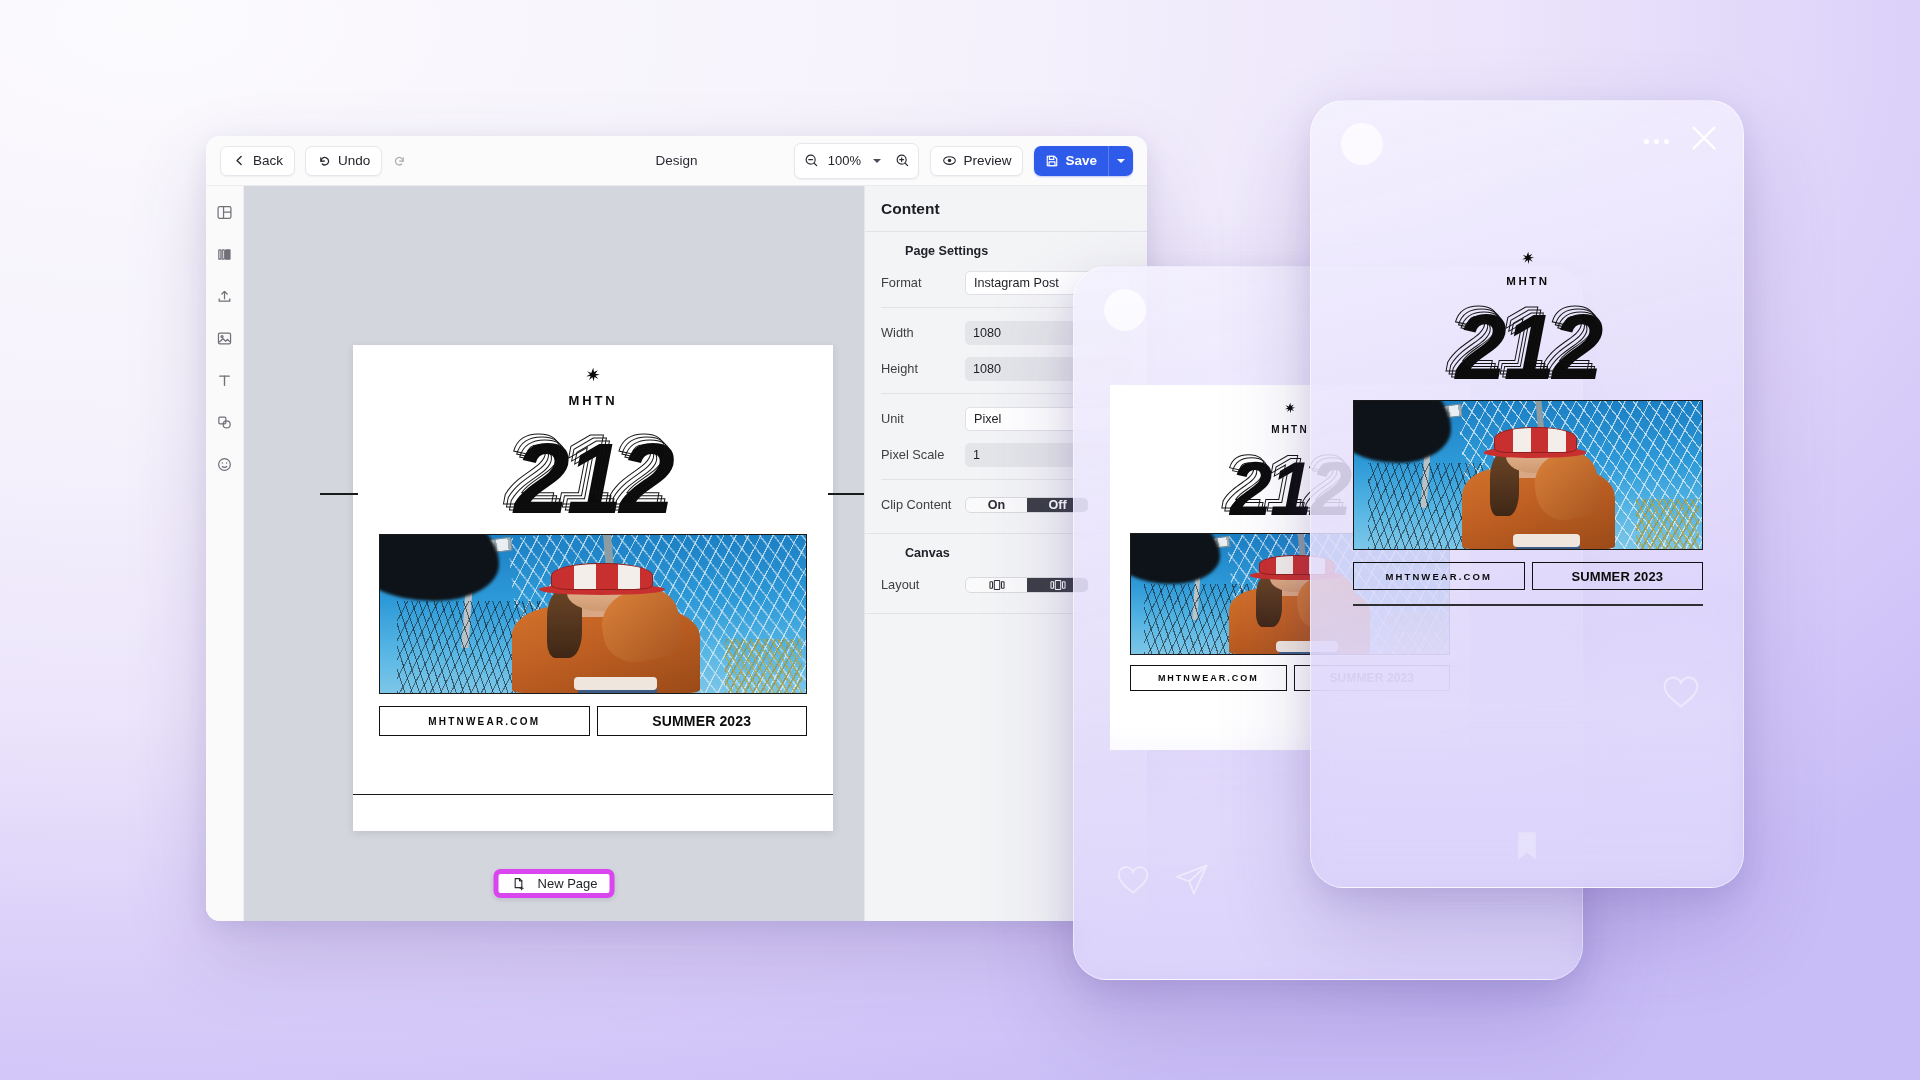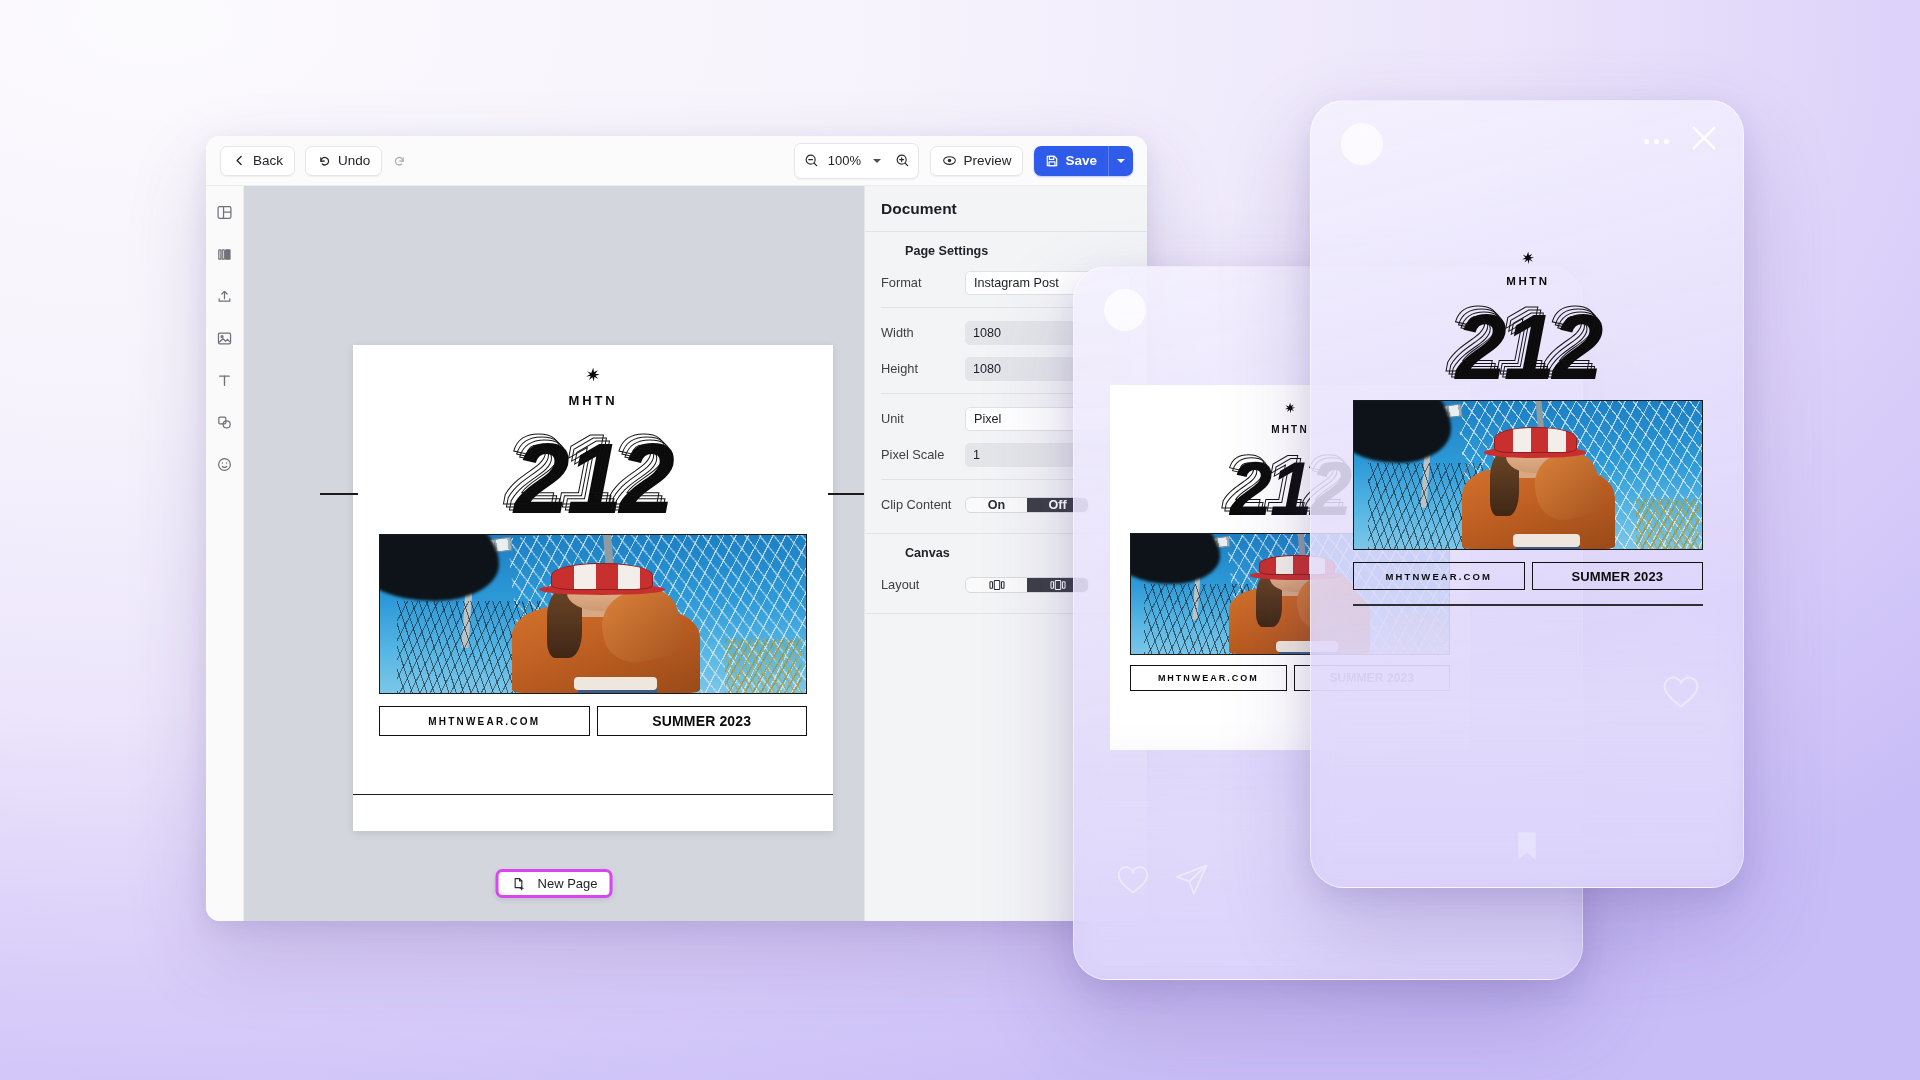--- a/index.html
+++ b/index.html
@@ -143,21 +143,21 @@
     flex:1; border:1.4px solid #111; display:flex; align-items:center; justify-content:center;
     color:#0b0b0b; background:transparent;
   }
   .tag-url{ font-weight:700; letter-spacing:.22em; }
   .tag-season{ font-weight:800; letter-spacing:.01em; }
   .footrule{ position:absolute; left:0; right:0; bottom:36px; height:1.4px; background:#1a1a1a; }
 
   #new-page-button{
     position:absolute; left:50%; transform:translateX(-50%); bottom:23px;
     display:flex; align-items:center; gap:12px; height:29px; padding:0 12px;
-    background:#fff; border:3px solid #d946ef; border-radius:7px;
+    background:#fff; border:5px solid #d946ef; border-radius:7px;
     font-size:13px; color:#23242b; cursor:pointer; box-shadow:0 2px 5px rgba(20,20,50,.10);
   }
 
   
   #inspector{ width:283px; background:#f3f4f6; border-left:1px solid #e6e7ea; }
   #inspector-header{
     height:46px; display:flex; align-items:center; padding:0 16px;
     border-bottom:1px solid #e2e3e7;
   }
   #inspector-title{ font-size:15.5px; font-weight:700; color:#1d1e24; }
@@ -231,20 +231,21 @@
       <button class="tb-btn tb-plain">
         <span class="tb-icon">
           <svg width="14" height="14" viewBox="0 0 16 16" fill="none" stroke="#aeb0b8" stroke-width="1.5" stroke-linecap="round" stroke-linejoin="round">
               <path d="M12.5 8.2a4.3 4.3 0 1 0-1.4 3.2"></path>
               <polyline points="12.8,4.6 12.6,8.4 8.9,8"></polyline>
             </svg>
         </span>
       </button>
     </div>
 
+    <div id="doc-title">Design</div>
 
     <div id="toolbar-right">
       <div id="zoom-group">
         <div class="icon-btn">
           <svg width="15" height="15" viewBox="0 0 18 18" fill="none" stroke="#2a2b33" stroke-width="1.4" stroke-linecap="round">
               <circle cx="8" cy="8" r="5.4"></circle>
               <line x1="5.7" y1="8" x2="10.3" y2="8"></line>
               <line x1="12" y1="12" x2="15.2" y2="15.2"></line>
             </svg>
         </div>
@@ -408,21 +409,21 @@
               <line x1="11.6" y1="11.2" x2="11.6" y2="14.6"></line>
               <line x1="9.9" y1="12.9" x2="13.3" y2="12.9"></line>
             </svg>
         </span>
         <span>New Page</span>
       </button>
     </div>
 
     <div id="inspector">
       <div id="inspector-header">
-        <div id="inspector-title">Document</div>
+        <div id="inspector-title">Content</div>
       </div>
 
       <div class="section">
         <div class="section-title">Page Settings</div>
 
         <div class="field">
           <div class="field-label">Format</div>
           <div class="field-control">
               <div class="input-box input-white">Instagram Post</div>
             </div>

